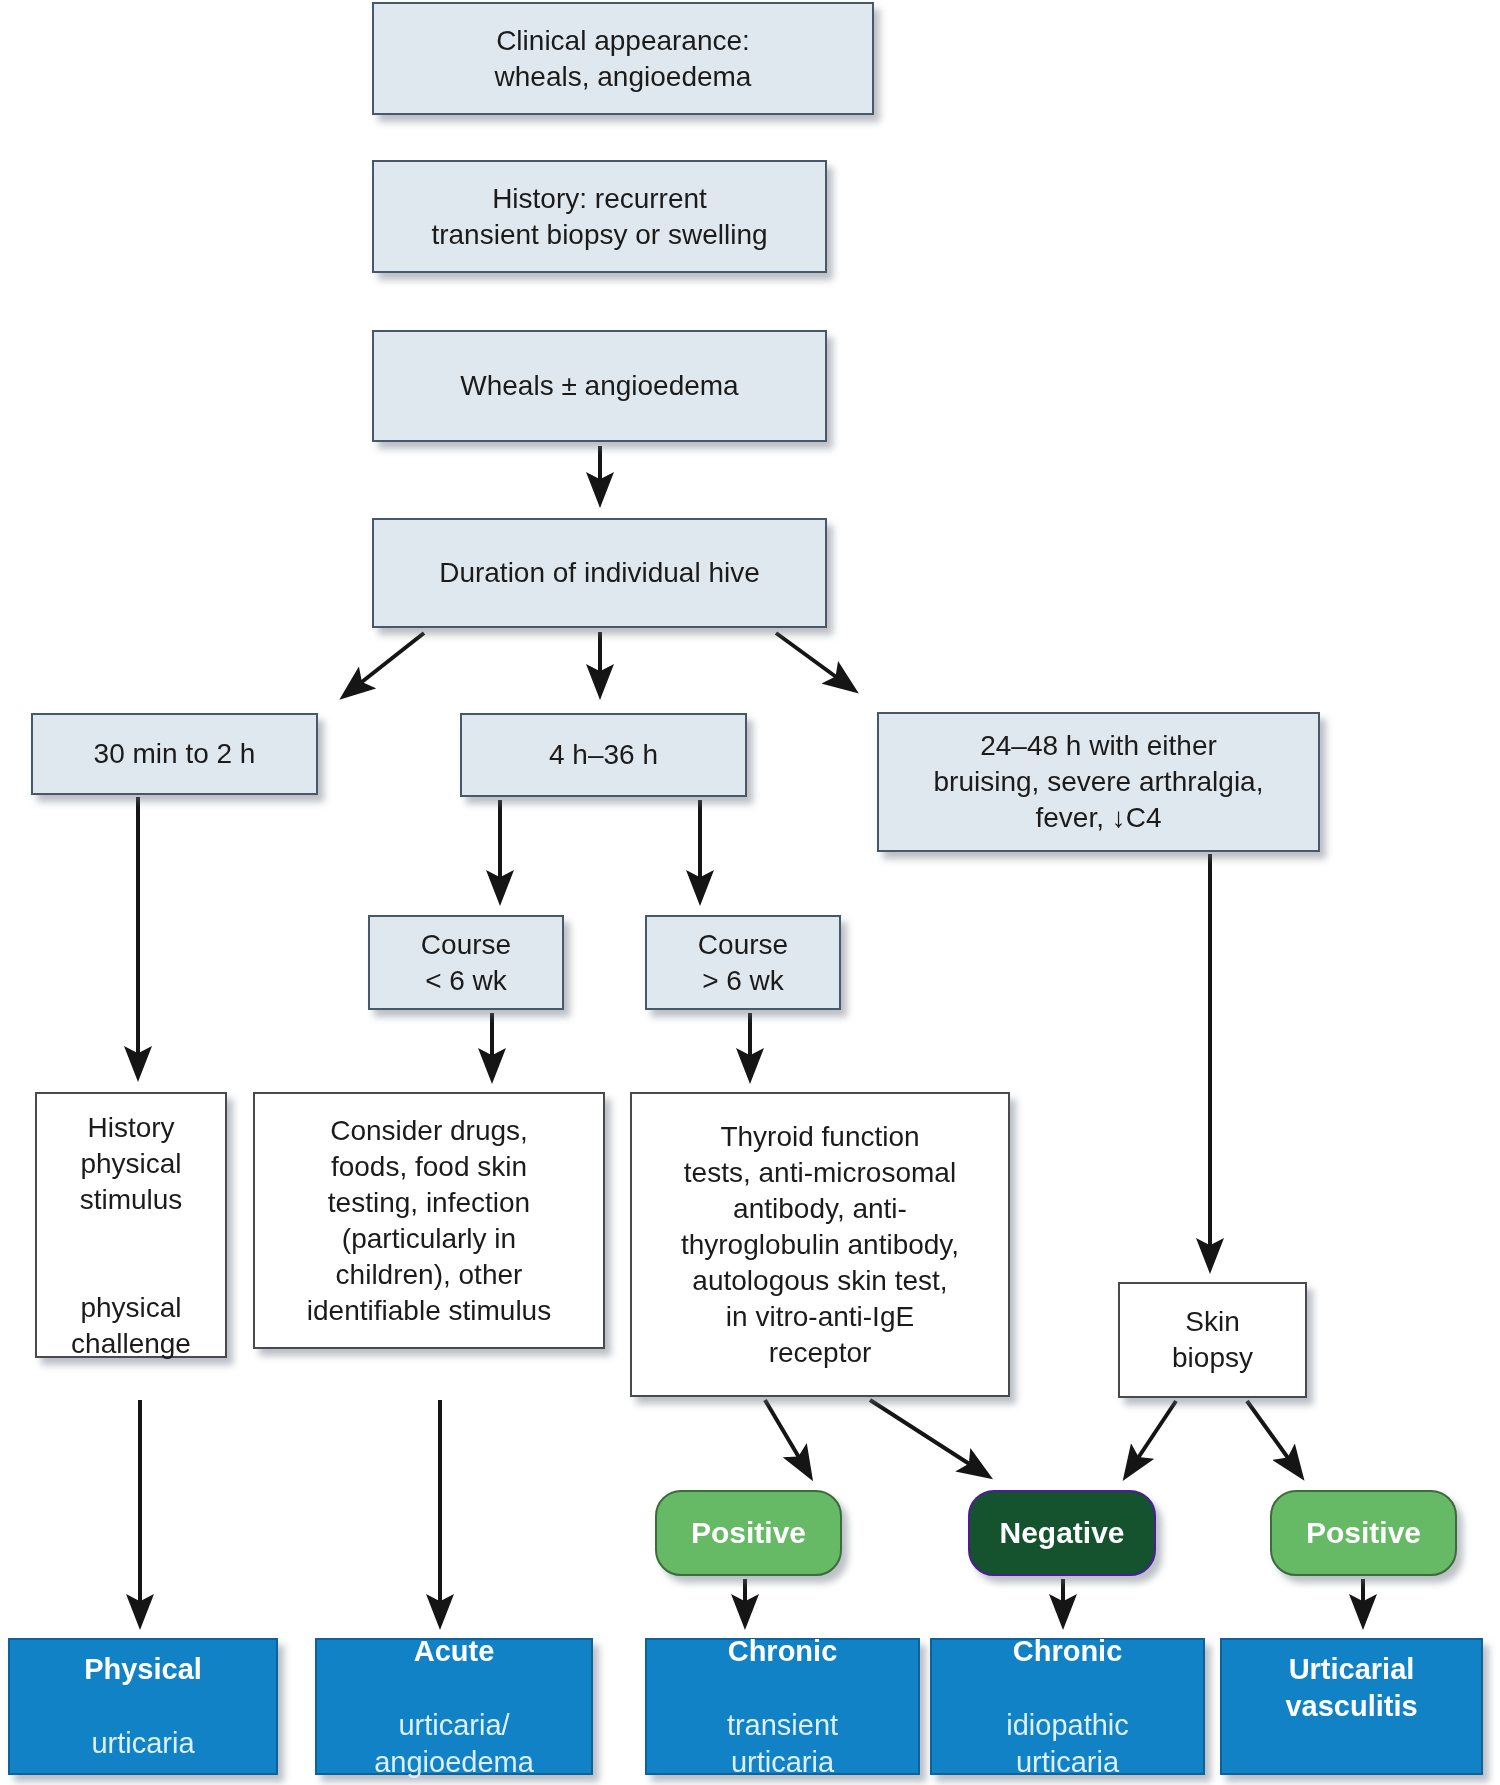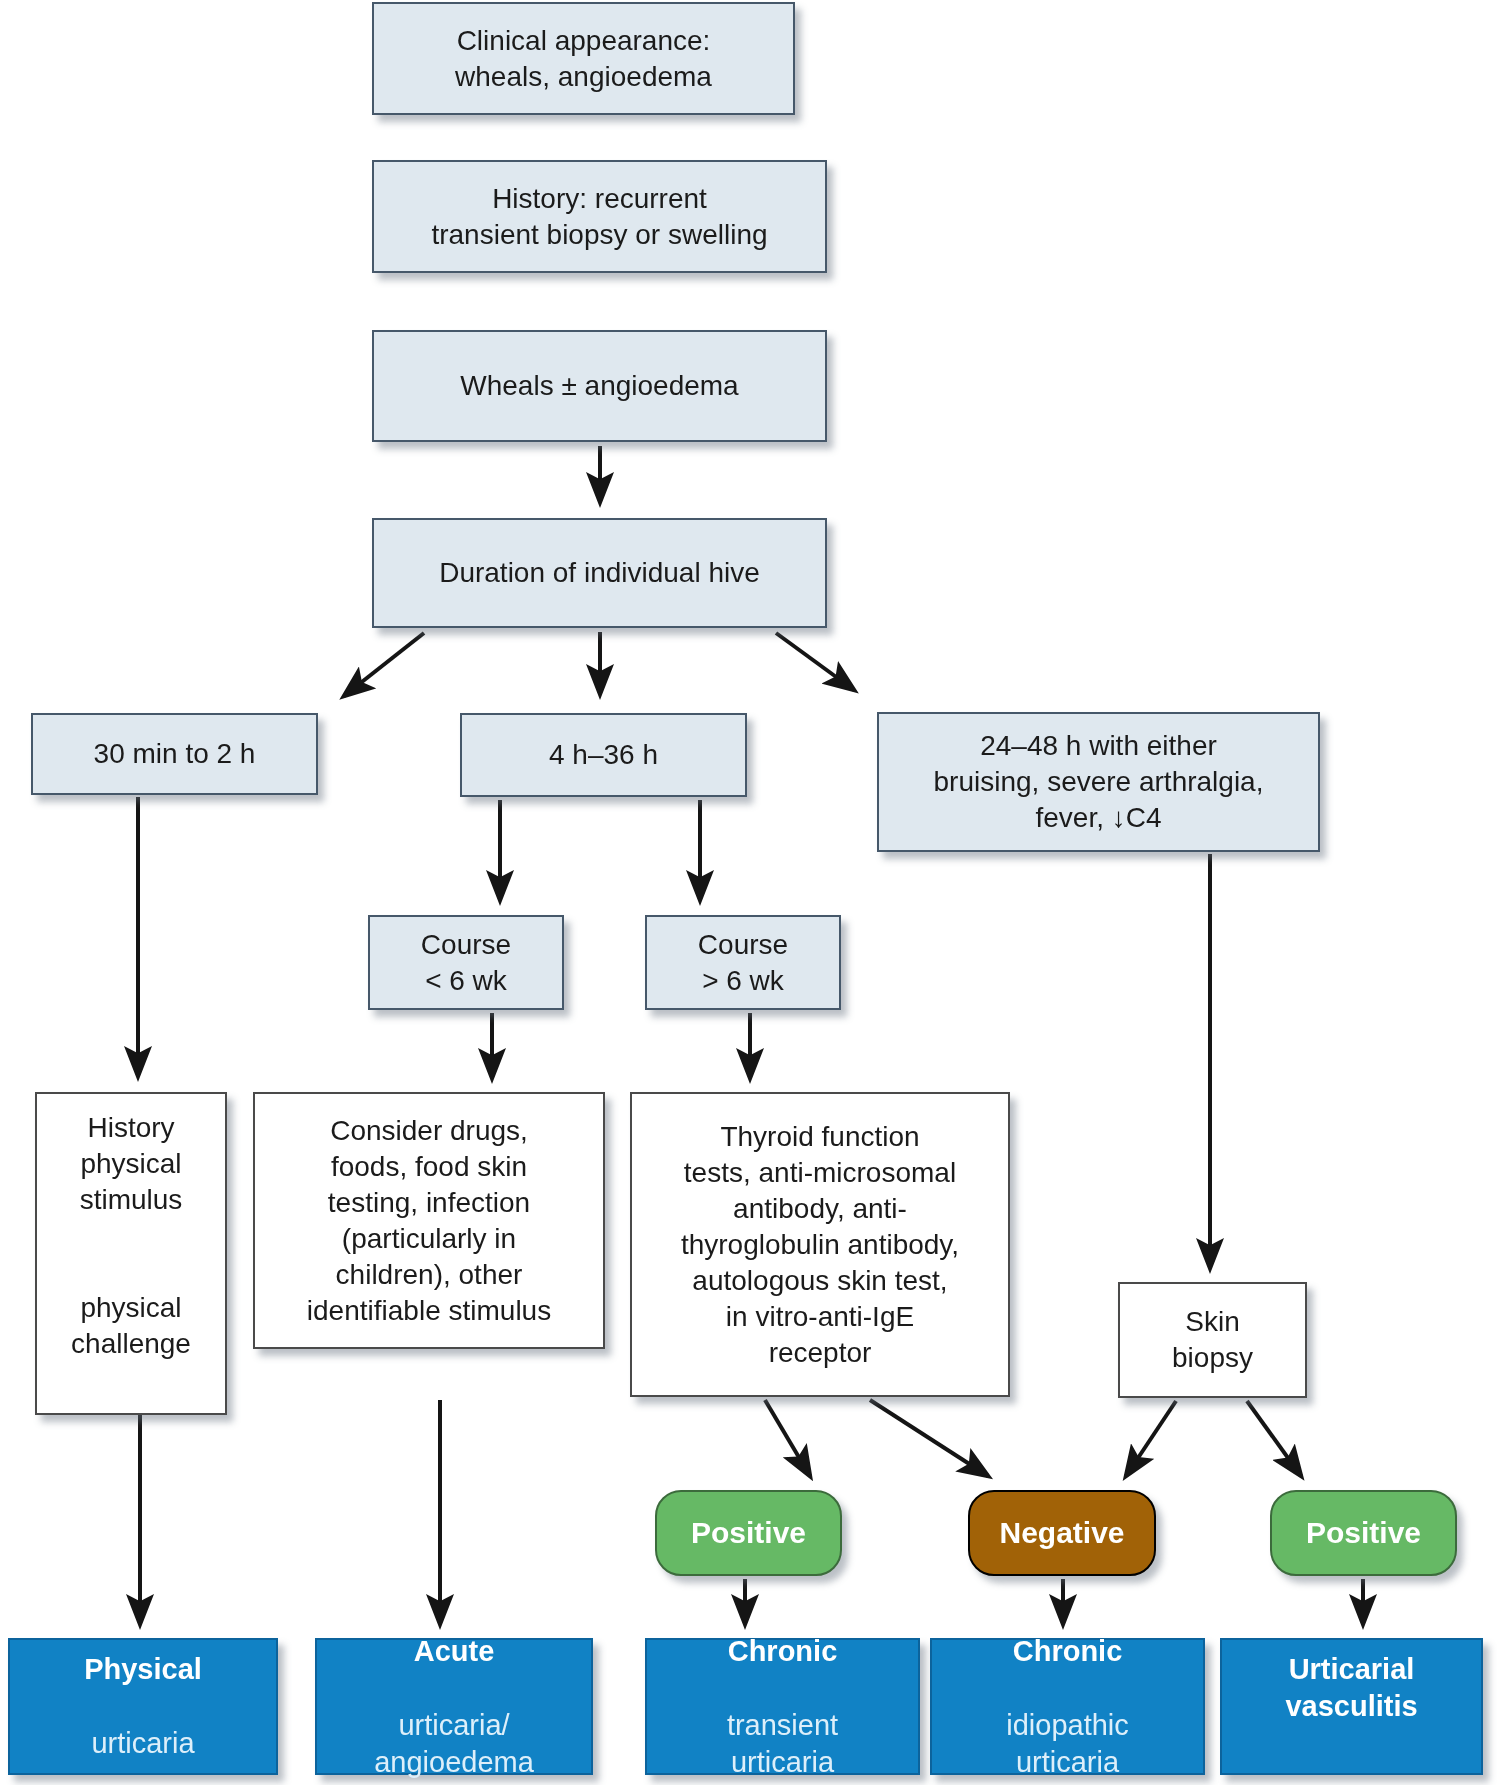--- a/index.html
+++ b/index.html
@@ -12,38 +12,38 @@
     position:absolute;z-index:2;box-sizing:border-box;
     display:flex;align-items:center;justify-content:center;
     text-align:center;white-space:pre-line;
     box-shadow:6px 7px 7px rgba(105,115,128,0.45);
   }
   .light{background:#dfe8ef;border:2px solid #46586a;font-size:28px;line-height:36px;}
   .white{background:#ffffff;border:2px solid #4a4a4a;font-size:28px;line-height:36px;}
   .top-align{align-items:flex-start;padding-top:16px;}
   .result{font-size:30px;font-weight:bold;color:#ffffff;border-radius:26px;}
   .green{background:#66b965;border:2px solid #3c6b3c;}
-  .red{background:#a16207;border:2px solid #000000;}
+  .red{background:#14532d;border:2px solid #4c1d95;}
   .blue{background:#1182c5;border:2px solid #0c639c;font-size:29px;line-height:37px;}
   .blue .b{display:block;font-weight:bold;color:#ffffff;white-space:pre-line;}
   .blue .r{display:block;color:#ddeffa;white-space:pre-line;}
 
   
-  #n-clinical {left:372px;top:2px;  width:423px;height:113px;}
+  #n-clinical {left:372px;top:2px;  width:502px;height:113px;}
   #n-history  {left:372px;top:160px;width:455px;height:113px;}
   #n-wheals   {left:372px;top:330px;width:455px;height:112px;}
   #n-duration {left:372px;top:518px;width:455px;height:110px;}
   
   #n-dur-short{left:31px; top:713px;width:287px;height:82px;}
   #n-dur-mid  {left:460px;top:713px;width:287px;height:84px;}
   #n-dur-long {left:877px;top:712px;width:443px;height:140px;}
   #n-course-lt{left:368px;top:915px;width:196px;height:95px;}
   #n-course-gt{left:645px;top:915px;width:196px;height:95px;}
   
-  #n-hxphys   {left:35px; top:1092px;width:192px;height:323px;}
+  #n-hxphys   {left:35px; top:1092px;width:192px;height:266px;}
   #n-consider {left:253px;top:1092px;width:352px;height:257px;}
   #n-thyroid  {left:630px;top:1092px;width:380px;height:305px;}
   #n-skin     {left:1118px;top:1282px;width:189px;height:116px;}
   
   #n-pos1{left:655px; top:1490px;width:187px;height:86px;}
   #n-neg {left:968px; top:1490px;width:188px;height:86px;}
   #n-pos2{left:1270px;top:1490px;width:187px;height:86px;}
   
   #n-b1{left:8px;   top:1638px;width:270px;height:137px;}
   #n-b2{left:315px; top:1638px;width:278px;height:137px;}

